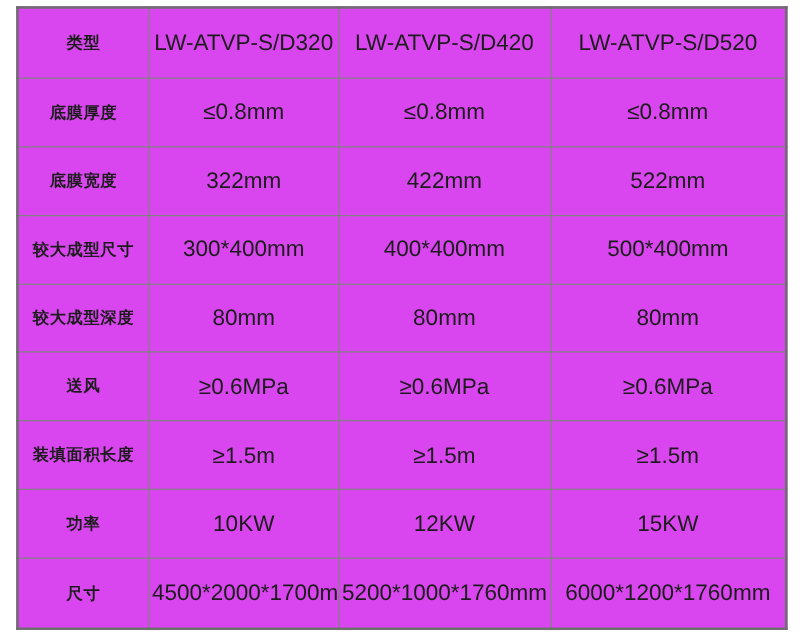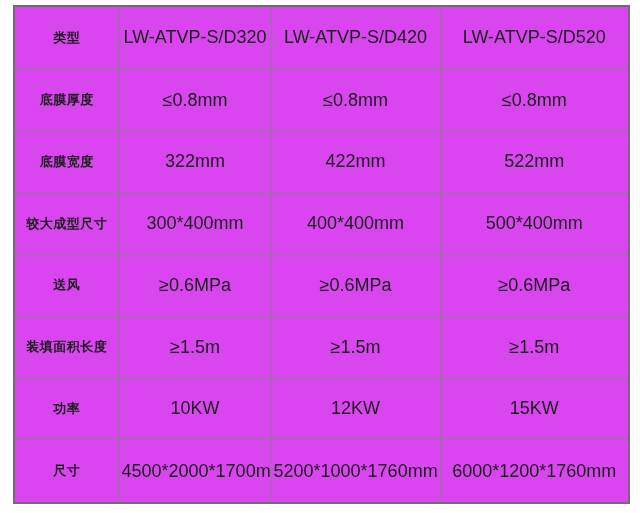--- a/index.html
+++ b/index.html
@@ -74,20 +74,26 @@
         <td>422mm</td>
         <td>522mm</td>
       </tr>
       <tr>
         <td class="label-cell">较大成型尺寸</td>
         <td>300*400mm</td>
         <td>400*400mm</td>
         <td>500*400mm</td>
       </tr>
       <tr>
+        <td class="label-cell">较大成型深度</td>
+        <td>80mm</td>
+        <td>80mm</td>
+        <td>80mm</td>
+      </tr>
+      <tr>
         <td class="label-cell">送风</td>
         <td>≥0.6MPa</td>
         <td>≥0.6MPa</td>
         <td>≥0.6MPa</td>
       </tr>
       <tr>
         <td class="label-cell">装填面积长度</td>
         <td>≥1.5m</td>
         <td>≥1.5m</td>
         <td>≥1.5m</td>

